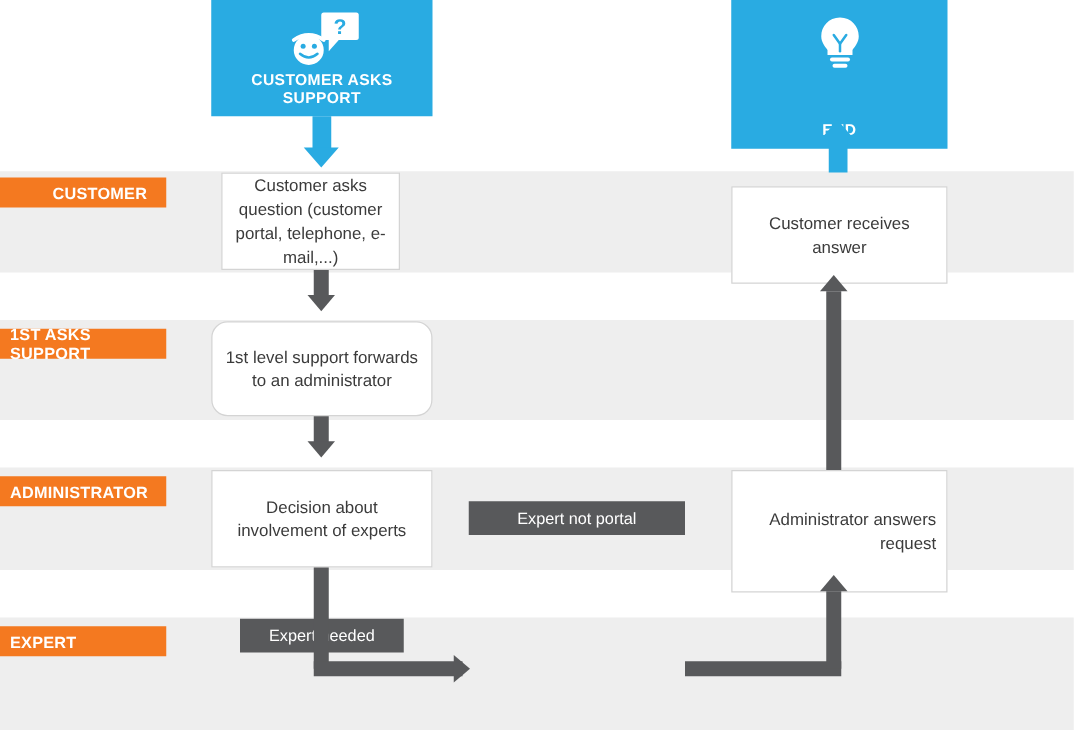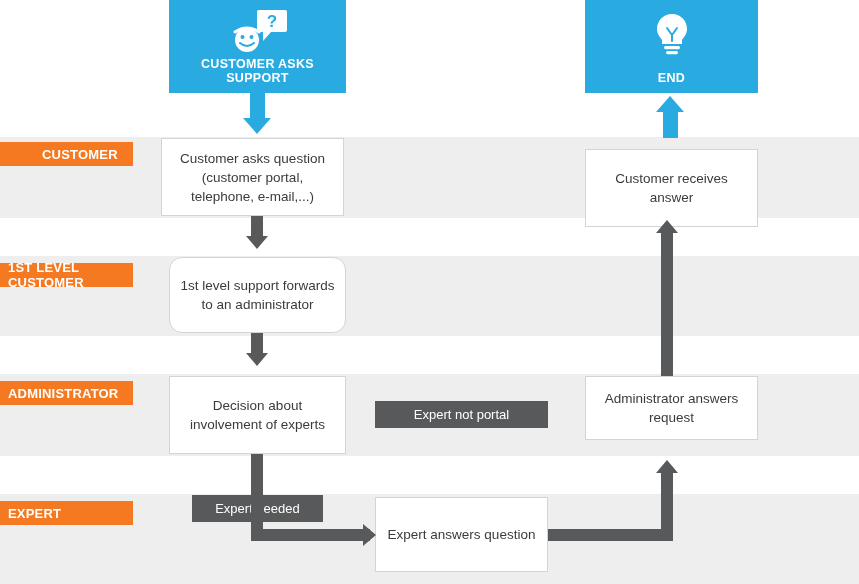--- a/index.html
+++ b/index.html
@@ -138,21 +138,21 @@
 
   <div class="lane-band" style="top:137px;height:81px;"></div>
   <div class="lane-band" style="top:256px;height:80px;"></div>
   <div class="lane-band" style="top:374px;height:82px;"></div>
   <div class="lane-band" style="top:494px;height:90px;"></div>
 
   <div class="lane-label" style="top:142px;padding-left:42px;">
     <span>CUSTOMER</span>
   </div>
   <div class="lane-label" style="top:263px;">
-    <span>1ST LEVEL CUSTOMER</span>
+    <span>1ST ASKS SUPPORT</span>
   </div>
   <div class="lane-label" style="top:501px;">
     <span>EXPERT</span>
   </div>
   <div class="lane-label" style="top:381px;">
     <span>ADMINISTRATOR</span>
   </div>
 
   <div class="terminator" style="left:169px;top:0px;width:177px;height:93px;">
     <div class="term-icon">
@@ -163,62 +163,59 @@
         <circle cx="20" cy="32" r="12" fill="#ffffff"></circle>
         <circle cx="15.5" cy="29" r="2" fill="#29abe2"></circle>
         <circle cx="24.5" cy="29" r="2" fill="#29abe2"></circle>
         <path d="M13 35 Q20 41 27 35" stroke="#29abe2" stroke-width="2" fill="none" stroke-linecap="round"></path>
         <path d="M8 24 Q20 16 32 24" stroke="#ffffff" stroke-width="3" fill="none" stroke-linecap="round"></path>
       </svg>
     </div>
     <div class="term-label">CUSTOMER ASKS SUPPORT</div>
   </div>
 
-  <div class="terminator" style="left:585px;top:0px;width:173px;height:93px;">
+  <div class="terminator" style="left:585px;top:0px;width:173px;height:119px;">
     <div class="term-icon">
       <svg width="46" height="50" viewBox="0 0 46 50" xmlns="http://www.w3.org/2000/svg">
         <path d="M23 6 C14 6 8 13 8 21 C8 26 11 29 13 32 L13 36 L33 36 L33 32 C35 29 38 26 38 21 C38 13 32 6 23 6 Z" fill="#ffffff"></path>
         <rect x="15" y="38" width="16" height="3.2" rx="1.6" fill="#ffffff"></rect>
         <rect x="17" y="43" width="12" height="3.2" rx="1.6" fill="#ffffff"></rect>
         <path d="M18 20 L23 27 L28 20" stroke="#29abe2" stroke-width="2" fill="none" stroke-linecap="round" stroke-linejoin="round"></path>
         <line x1="23" y1="27" x2="23" y2="33" stroke="#29abe2" stroke-width="2" stroke-linecap="round"></line>
       </svg>
     </div>
     <div class="term-label">END</div>
   </div>
 
   <div class="conn blue" style="left:250px;top:93px;width:15px;height:27px;"></div>
   <div class="arrowhead arrow-down blue" style="left:243px;top:118px;"></div>
 
   <div class="conn blue" style="left:663px;top:110px;width:15px;height:28px;"></div>
   <div class="arrowhead arrow-up blue" style="left:656px;top:96px;"></div>
 
-  <div class="process" style="left:161px;top:138px;width:183px;height:78px;">
+  <div class="process" style="left:177px;top:138px;width:143px;height:78px;">
     <span>Customer asks question (customer portal, telephone, e-mail,...)</span>
   </div>
 
   <div class="process" style="left:585px;top:149px;width:173px;height:78px;">
     <span>Customer receives answer</span>
   </div>
 
   <div class="process" style="left:169px;top:257px;width:177px;height:76px;border-radius:13px;">
     <span>1st level support forwards to an administrator</span>
   </div>
 
   <div class="process" style="left:169px;top:376px;width:177px;height:78px;">
     <span>Decision about involvement of experts</span>
   </div>
 
-  <div class="process" style="left:585px;top:376px;width:173px;height:64px;">
+  <div class="process" style="left:585px;top:376px;width:173px;height:98px;text-align:right;">
     <span>Administrator answers request</span>
   </div>
 
-  <div class="process" style="left:375px;top:497px;width:173px;height:75px;">
-    <span>Expert answers question</span>
-  </div>
 
   <div class="tag" style="left:375px;top:401px;width:173px;height:27px;">
     <span>Expert not portal</span>
   </div>
   <div class="tag" style="left:192px;top:495px;width:131px;height:27px;">
     <span>Expert needed</span>
   </div>
 
   <div class="conn" style="left:251px;top:216px;width:12px;height:24px;"></div>
   <div class="arrowhead arrow-down" style="left:246px;top:236px;"></div>

